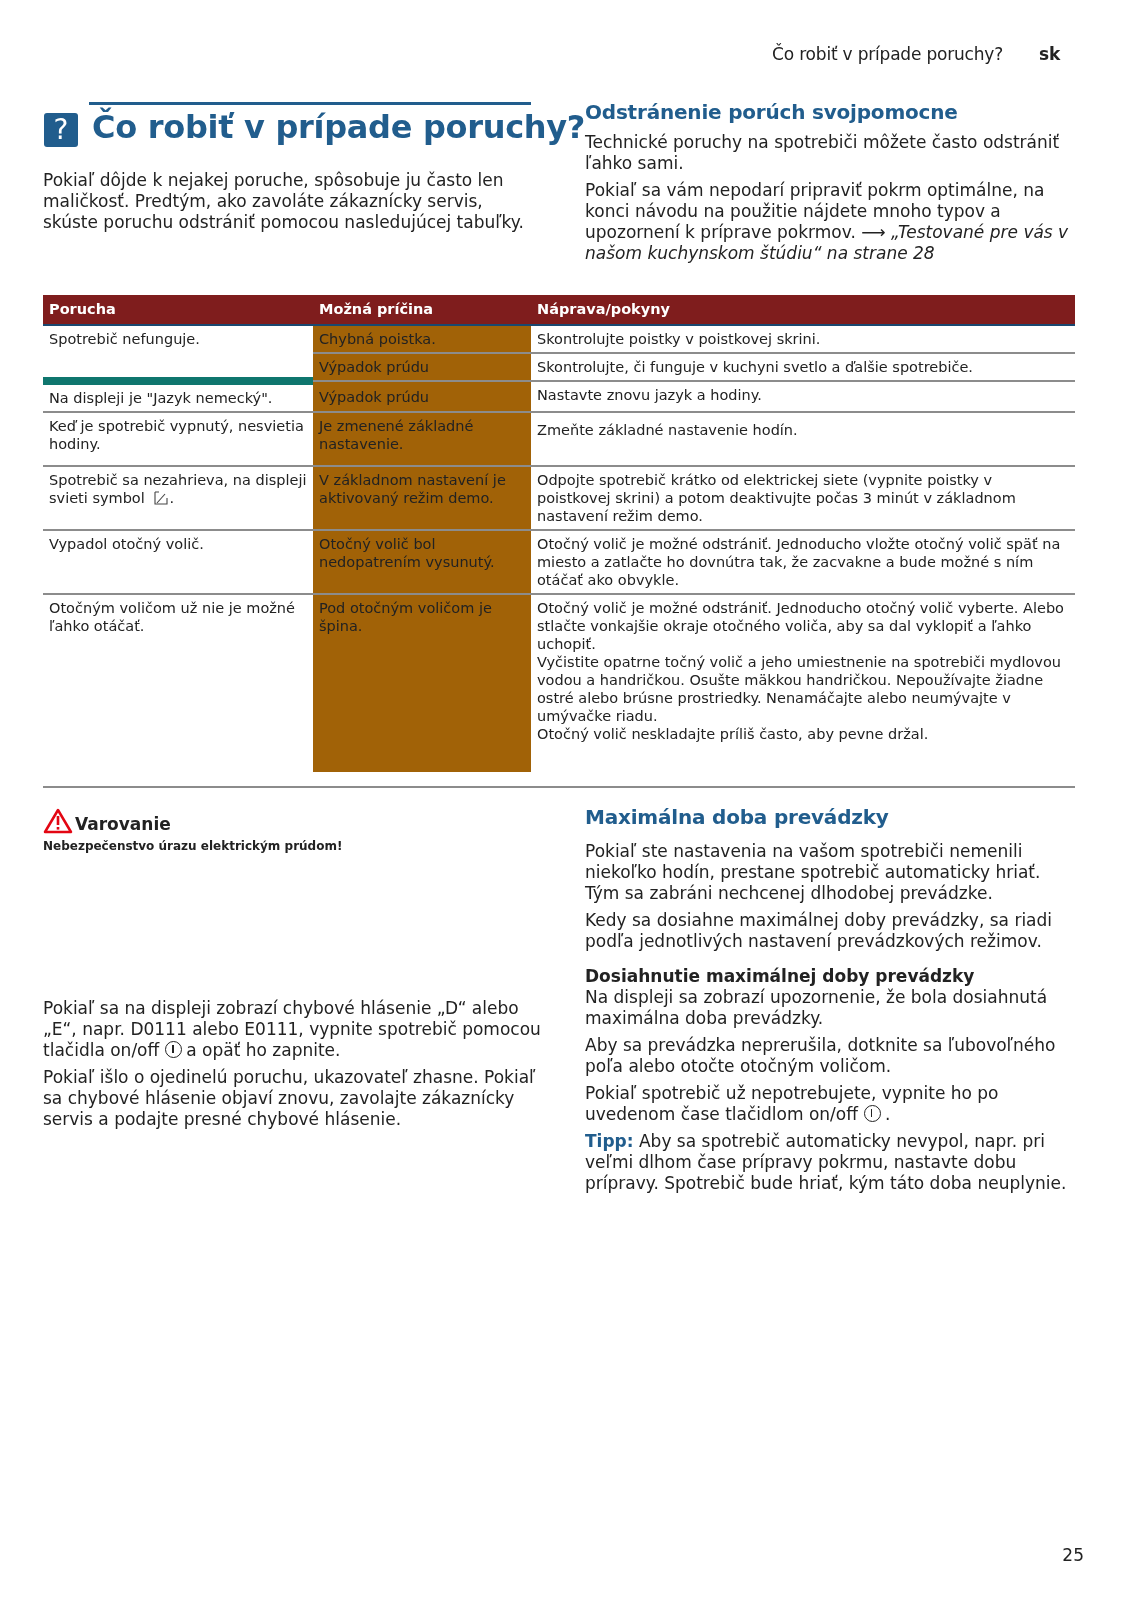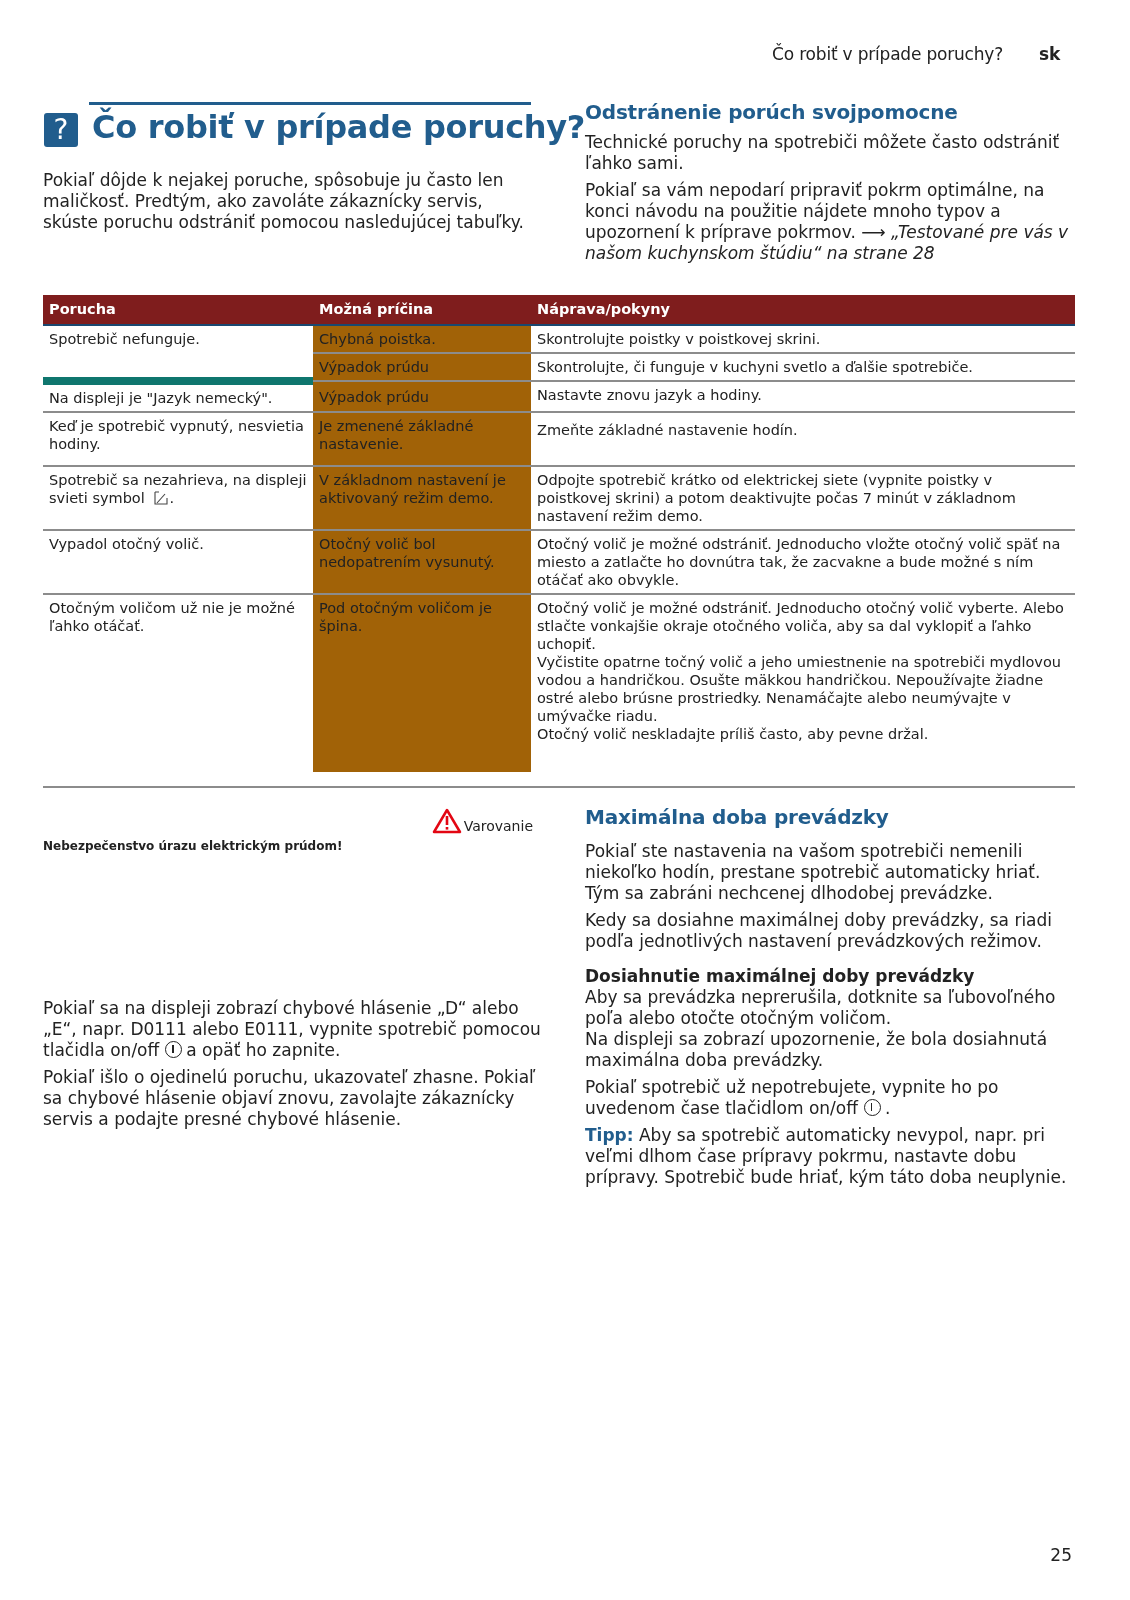--- a/index.html
+++ b/index.html
@@ -33,36 +33,36 @@
   .trouble-table tr.sub-end td.cause, .trouble-table tr.sub-end td.fix { border-bottom: 2px solid #8c8c8c; }
   .col1 { width: 270px; }
   .col2 { width: 218px; }
   .col3 { width: 544px; }
   .trouble-table td.fix.pad-top { padding-top: 8px; margin-left: 8px; }
 
   .table-bottom-rule { left: 43px; top: 786px; width: 1032px; height: 2px; background: #8c8c8c; }
 
   
   .warn-block { left: 43px; top: 808px; width: 490px; }
-  .warn-head { display: flex; align-items: flex-end; font-size: 14px; font-weight: normal; color: #222; justify-content: flex-end; }
+  .warn-head { display: flex; align-items: flex-end; font-size: 17px; font-weight: bold; color: #222; }
   .warn-icon { width: 30px; height: 26px; margin-right: 2px; }
   .warn-sub { font-size: 12px; font-weight: bold; color: #222; line-height: 21px; margin-top: 2px; }
   .warn-body { font-size: 17px; line-height: 21px; color: #222; }
 
   .errors-block { left: 43px; top: 998px; width: 500px; }
   .h3 { font-size: 17px; font-weight: bold; color: #215d8d; margin-bottom: 8px; }
   .power-icon { display: inline-block; width: 17px; height: 17px; border: 1.5px solid #222; border-radius: 50%; position: relative; vertical-align: -2px; margin: 0 4px 0 6px; }
   .power-icon::after { content: ""; position: absolute; left: 6px; top: 2.5px; width: 1.5px; height: 8px; background: #222; }
 
   .max-block { left: 585px; top: 805px; width: 490px; }
   .max-block .h2 { margin-bottom: 12px; }
   .bold-sub { font-size: 17px; font-weight: bold; color: #222; line-height: 21px; margin-top: 14px; }
   .tipp { color: #215d8d; font-weight: bold; }
 
-  .page-number { right: 58px; top: 1545px; font-size: 17px; color: #222; }
+  .page-number { right: 46px; top: 1545px; font-size: 17px; color: #222; }
 </style>
 </head>
 <body>
 
 <div class="abs running-header">
   <span>Čo robiť v prípade poruchy?</span>
   <span class="lang">sk</span>
 </div>
 
 <div class="abs title-rule"></div>
@@ -118,21 +118,21 @@
       <td class="fault" style="padding-bottom:14px;">
         <span>Spotrebič sa nezahrieva, na displeji svieti symbol</span>
         <span style="display:inline-block;vertical-align:-2px;margin-left:4px;">
           <svg width="16" height="14" viewBox="0 0 16 14">
               <path d="M2 1 H6 M2 1 V13 H14 V7" stroke="#444" stroke-width="1.1" fill="none"></path>
               <path d="M4 12 L12 3" stroke="#444" stroke-width="1.1"></path>
             </svg>
         </span><span>.</span>
       </td>
       <td class="cause">V základnom nastavení je aktivovaný režim demo.</td>
-      <td class="fix">Odpojte spotrebič krátko od elektrickej siete (vypnite poistky v poistkovej skrini) a potom deaktivujte počas 7 minút v základnom nastavení režim demo.</td>
+      <td class="fix">Odpojte spotrebič krátko od elektrickej siete (vypnite poistky v poistkovej skrini) a potom deaktivujte počas 3 minút v základnom nastavení režim demo.</td>
     </tr>
     <tr class="group-end">
       <td class="fault" style="padding-bottom:14px;">Vypadol otočný volič.</td>
       <td class="cause">Otočný volič bol nedopatrením vysunutý.</td>
       <td class="fix">Otočný volič je možné odstrániť. Jednoducho vložte otočný volič späť na miesto a zatlačte ho dovnútra tak, že zacvakne a bude možné s ním otáčať ako obvykle.</td>
     </tr>
     <tr>
       <td class="fault" style="height:178px;">Otočným voličom už nie je možné ľahko otáčať.</td>
       <td class="cause">Pod otočným voličom je špina.</td>
       <td class="fix">
@@ -164,22 +164,22 @@
     <span>Pokiaľ sa na displeji zobrazí chybové hlásenie „D“ alebo „E“, napr. D0111 alebo E0111, vypnite spotrebič pomocou tlačidla on/off</span><span class="power-icon"></span><span>a opäť ho zapnite.</span>
   </p>
   <p class="para">Pokiaľ išlo o ojedinelú poruchu, ukazovateľ zhasne. Pokiaľ sa chybové hlásenie objaví znovu, zavolajte zákaznícky servis a podajte presné chybové hlásenie.</p>
 </div>
 
 <div class="abs max-block">
   <h2 class="h2">Maximálna doba prevádzky</h2>
   <p class="para">Pokiaľ ste nastavenia na vašom spotrebiči nemenili niekoľko hodín, prestane spotrebič automaticky hriať. Tým sa zabráni nechcenej dlhodobej prevádzke.</p>
   <p class="para">Kedy sa dosiahne maximálnej doby prevádzky, sa riadi podľa jednotlivých nastavení prevádzkových režimov.</p>
   <div class="bold-sub">Dosiahnutie maximálnej doby prevádzky</div>
+  <p class="para" style="margin-top:0;">Na displeji sa zobrazí upozornenie, že bola dosiahnutá maximálna doba prevádzky.</p>
   <p class="para">Aby sa prevádzka neprerušila, dotknite sa ľubovoľného poľa alebo otočte otočným voličom.</p>
-  <p class="para" style="margin-top:0;">Na displeji sa zobrazí upozornenie, že bola dosiahnutá maximálna doba prevádzky.</p>
   <p class="para">
     <span>Pokiaľ spotrebič už nepotrebujete, vypnite ho po uvedenom čase tlačidlom on/off</span><span class="power-icon"></span><span>.</span>
   </p>
   <p class="para" style="">
     <span class="tipp">Tipp:</span>
     <span>Aby sa spotrebič automaticky nevypol, napr. pri veľmi dlhom čase prípravy pokrmu, nastavte dobu prípravy. Spotrebič bude hriať, kým táto doba neuplynie.</span>
   </p>
 </div>
 
 <div class="abs page-number">25</div>

